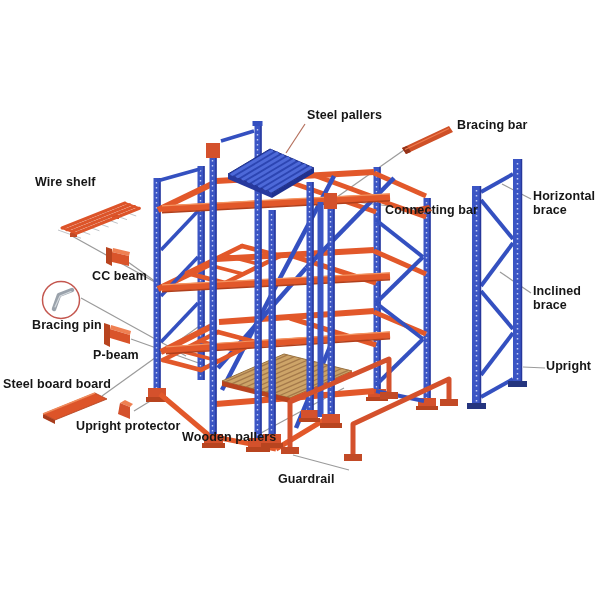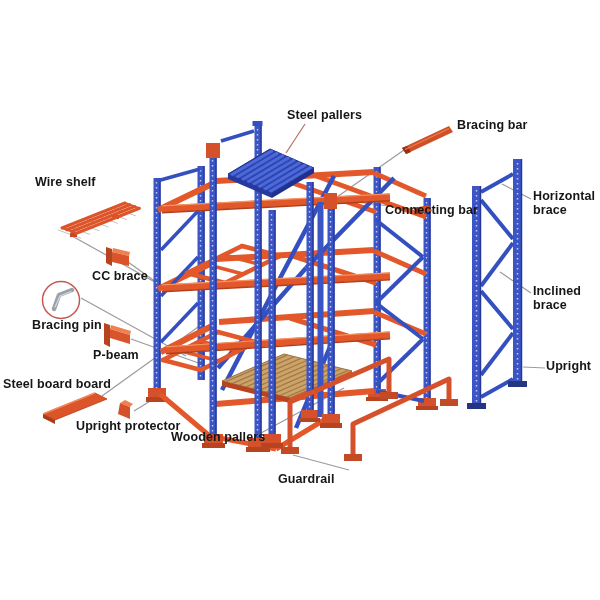--- a/index.html
+++ b/index.html
@@ -281,26 +281,26 @@
     <line x1="405" y1="149.5" x2="449" y2="128.5" stroke="#ee7c4e" stroke-width="1.3"></line>
   </g>
 
   <g>
     <polygon points="414,208 429,205 432,211 417,214" fill="#cf5027"></polygon>
     <polygon points="414,208 418,207 420,213 417,214" fill="#93331a"></polygon>
   </g>
 </svg>
 
   <div class="lbl" style="left:35px;top:176px">Wire shelf</div>
-  <div class="lbl" style="left:92px;top:270px">CC brace</div>
+  <div class="lbl" style="left:92px;top:270px">CC beam</div>
   <div class="lbl" style="left:32px;top:319px">Bracing pin</div>
   <div class="lbl" style="left:93px;top:349px">P-beam</div>
   <div class="lbl" style="left:3px;top:378px">Steel board board</div>
   <div class="lbl" style="left:76px;top:420px">Upright protector</div>
-  <div class="lbl" style="left:171px;top:431px">Wooden pallers</div>
+  <div class="lbl" style="left:182px;top:431px">Wooden pallers</div>
   <div class="lbl" style="left:278px;top:473px">Guardrail</div>
-  <div class="lbl" style="left:287px;top:109px">Steel pallers</div>
+  <div class="lbl" style="left:307px;top:109px">Steel pallers</div>
   <div class="lbl" style="left:457px;top:119px">Bracing bar</div>
   <div class="lbl" style="left:385px;top:204px">Connecting bar</div>
   <div class="lbl wrap" style="left:533px;top:190px">Horizontal brace</div>
   <div class="lbl wrap" style="left:533px;top:285px">Inclined brace</div>
   <div class="lbl" style="left:546px;top:360px">Upright</div>
 </div>
 
 </body></html>

